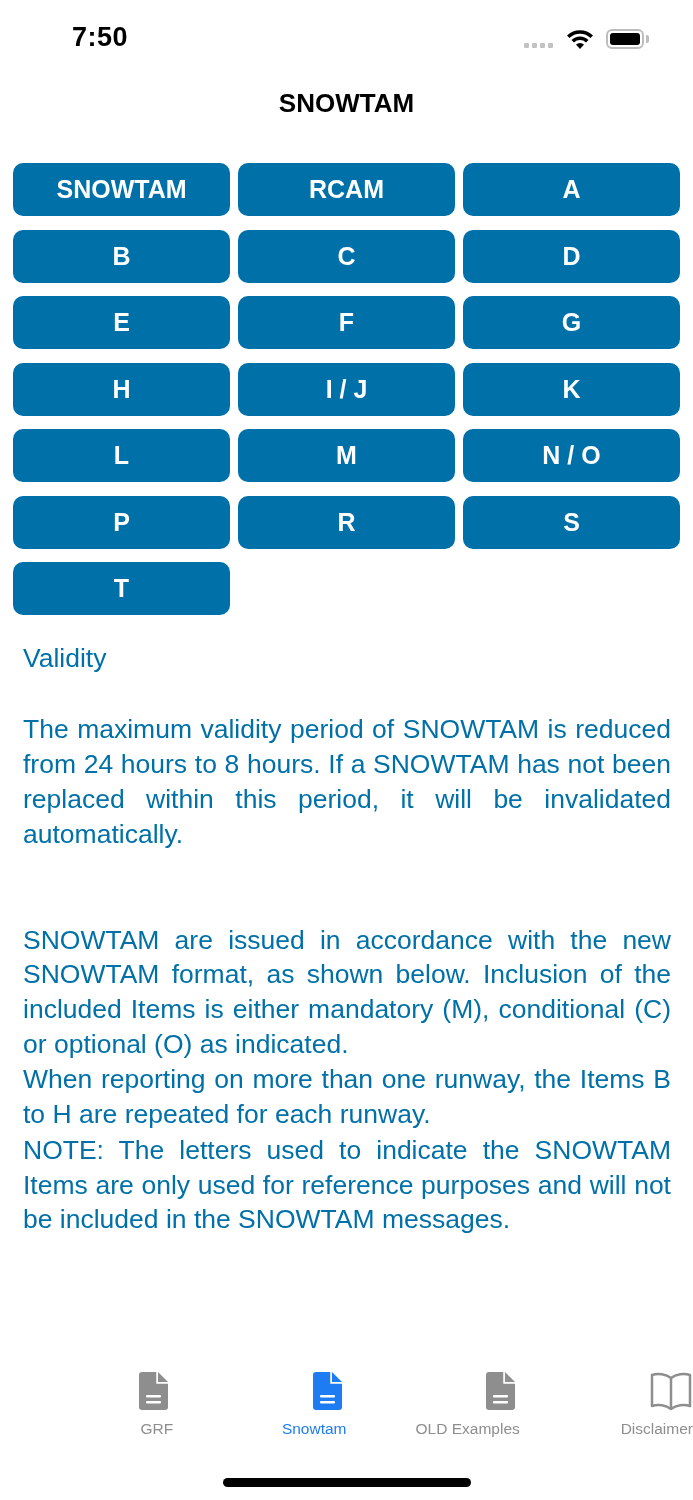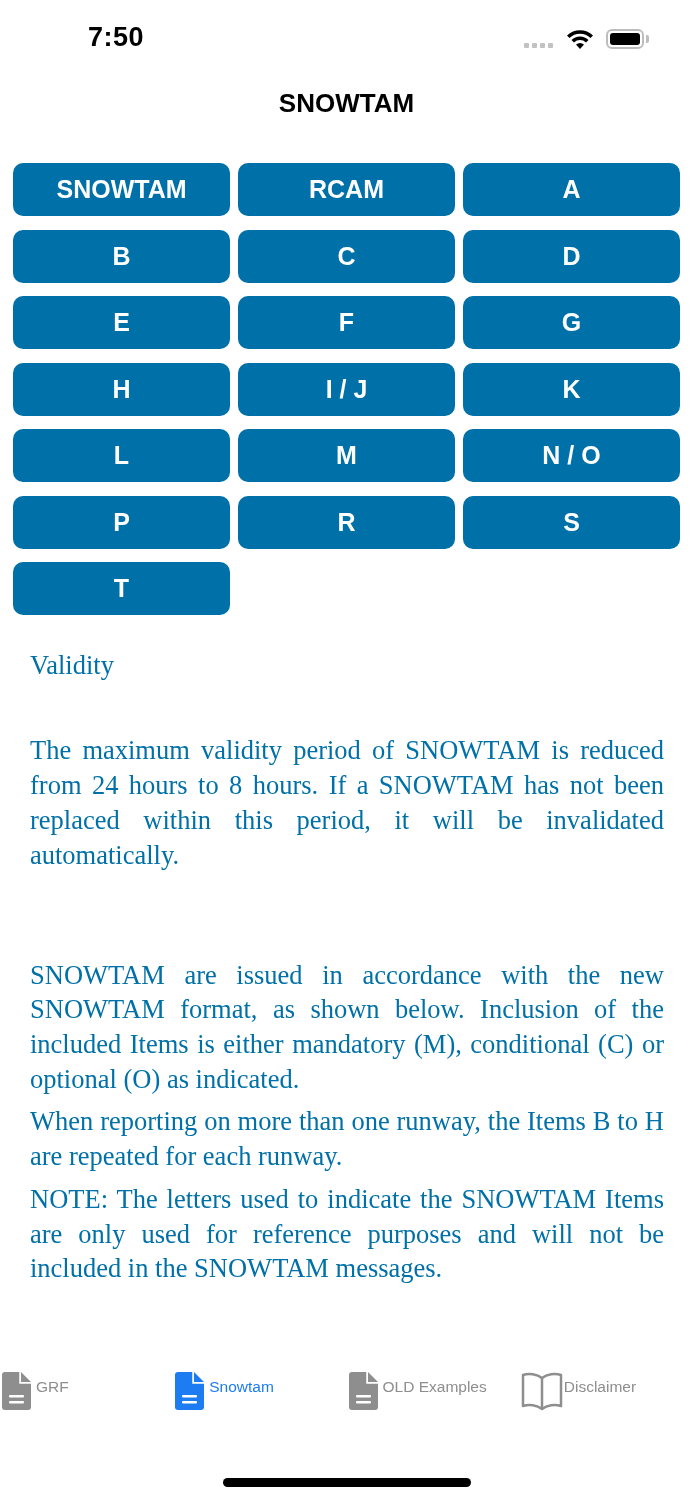--- a/index.html
+++ b/index.html
@@ -1,33 +1,33 @@
 <!DOCTYPE html>
 <html><head>
 <meta charset="utf-8">
 <style>
   * { box-sizing: border-box; margin: 0; padding: 0; }
   html, body { width: 693px; height: 1500px; background: #ffffff; overflow: hidden; }
   body { position: relative; font-family: "Liberation Sans", sans-serif; }
   .status-bar { position: absolute; top: 0; left: 0; width: 693px; height: 80px; }
-  .time { position: absolute; left: 88px; top: 22px; font-size: 27px; font-weight: 600; color: #000; letter-spacing: 0.5px; }
+  .time { position: absolute; left: 72px; top: 22px; font-size: 27px; font-weight: 600; color: #000; letter-spacing: 0.5px; }
   .signal { position: absolute; left: 524px; top: 43px; display: flex; gap: 3px; }
   .signal span { width: 5px; height: 5px; border-radius: 1px; background: #c2c2c2; }
   .wifi { position: absolute; left: 565px; top: 27px; width: 30px; height: 24px; }
   .battery { position: absolute; left: 606px; top: 29px; width: 38px; height: 20px; border: 2px solid #bdbdbd; border-radius: 6px; padding: 2px; }
   .battery .fill { width: 100%; height: 100%; background: #000; border-radius: 3px; }
   .battery-tip { position: absolute; left: 646px; top: 35px; width: 3px; height: 8px; background: #bdbdbd; border-radius: 0 2px 2px 0; }
   .nav-title { position: absolute; top: 88px; left: 0; width: 693px; text-align: center; font-size: 26px; font-weight: 700; color: #000; }
   .grid { position: absolute; top: 163px; left: 13px; width: 667px; display: grid; grid-template-columns: 217px 217px 217px; column-gap: 8px; row-gap: 13.5px; }
   .btn { height: 53px; background: #0070A8; color: #fff; border-radius: 10px; display: flex; align-items: center; justify-content: center; font-size: 25px; font-weight: 700; cursor: pointer; border: none; font-family: "Liberation Sans", sans-serif; }
   .content { position: absolute; top: 640px; left: 22px; width: 650px; color: #0070A8; font-size: 26.5px; line-height: 34.7px; text-align: justify; }
-  .content p { margin: 8px; font-family: Liberation Serif, serif; }
+  .content p { margin: 1px; }
   .content .gap { height: 34.7px; }
   .tabbar { position: absolute; top: 1370px; left: 0; width: 693px; height: 80px; display: flex; }
-  .tab { flex: 1; display: flex; align-items: flex-start; cursor: pointer; }
+  .tab { flex: 1; display: flex; flex-direction: column; align-items: flex-end; cursor: pointer; }
   .tab svg { width: 36px; height: 42px; }
   .tab .label { margin-top: 8px; font-size: 15.5px; color: #8e8e8e; }
   .tab.active .label { color: #1e7cf2; }
   .home-indicator { position: absolute; top: 1478px; left: 223px; width: 248px; height: 9px; background: #000; border-radius: 5px; }
 </style>
 </head>
 <body>
 
 <div class="status-bar">
   <div class="time">7:50</div>

